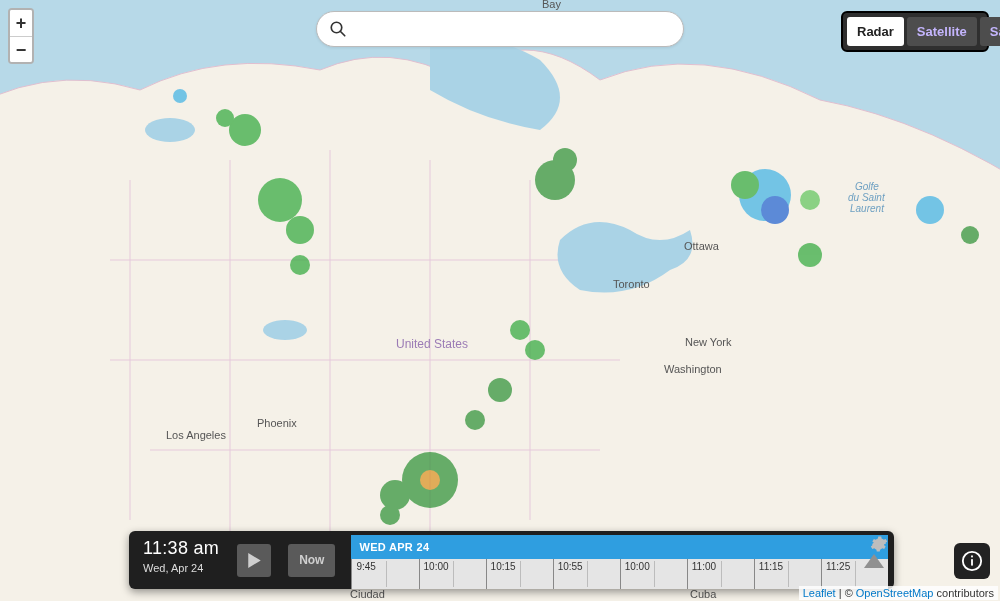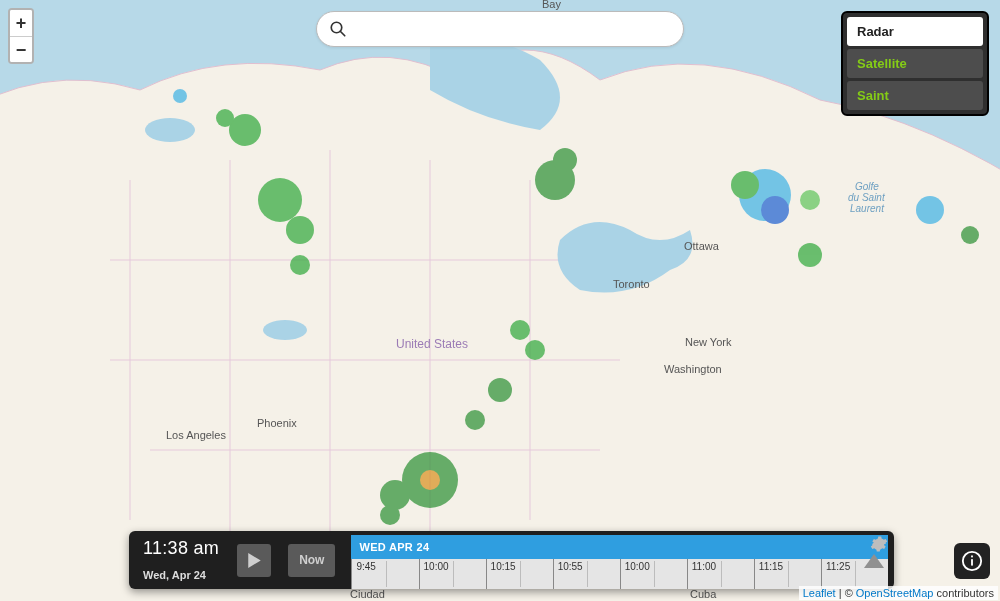--- a/index.html
+++ b/index.html
@@ -41,37 +41,37 @@
   .search-input::placeholder { color:#777; }
   .search-icon-btn {
     width:42px; height:36px; border:none; background:transparent; cursor:pointer;
     display:flex; align-items:center; justify-content:center; color:#333;
   }
 
   
   .layer-panel {
     position:absolute; top:11px; right:11px; width:148px;
     background:#2f2f2f; border:2px solid #000; border-radius:6px; padding:4px;
-    display:flex; flex-direction:column; gap:3px;
+    display:flex; flex-direction:row; gap:3px;
   }
   .layer-tab {
-    background:#4d4d4d; color:#84cc16; font-size:13px; font-weight:bold;
+    background:#4d4d4d; color:#c4b5fd; font-size:13px; font-weight:bold;
     padding:7px 10px; border-radius:3px; cursor:pointer; border:none; text-align:left;
   }
   .layer-tab.active { background:#fff; color:#222; }
 
   
   .timeline {
     position:absolute; left:129px; bottom:12px; width:765px; height:58px;
     background:#1f1f1f; border-radius:6px; display:flex; align-items:stretch;
     box-shadow:0 3px 8px rgba(0,0,0,0.4);
   }
   .tl-time-block { padding:7px 12px 6px 14px; color:#fff; }
   .tl-time-main { font-size:18px; font-weight:normal; letter-spacing:0.3px;}
-  .tl-time-sub { font-size:11px; font-weight:bold; color:#ddd; margin-top:10px; }
+  .tl-time-sub { font-size:11px; font-weight:normal; color:#ddd; margin-top:3px; }
   .tl-btns { display:flex; align-items:center; gap:17px; padding:0 6px; }
   .play-btn, .now-btn {
     background:#5a5a5a; color:#cfcfcf; border:none; border-radius:3px; cursor:pointer;
     display:flex; align-items:center; justify-content:center; font-weight:bold;
   }
   .play-btn { width:34px; height:33px; }
   .now-btn { height:33px; padding:0 11px; font-size:12px; }
   .tl-track { flex:1; position:relative; margin:4px 6px 4px 10px; }
   .tl-header {
     height:24px; background:#2f9ee0; color:#fff; font-size:11px; font-weight:bold;

